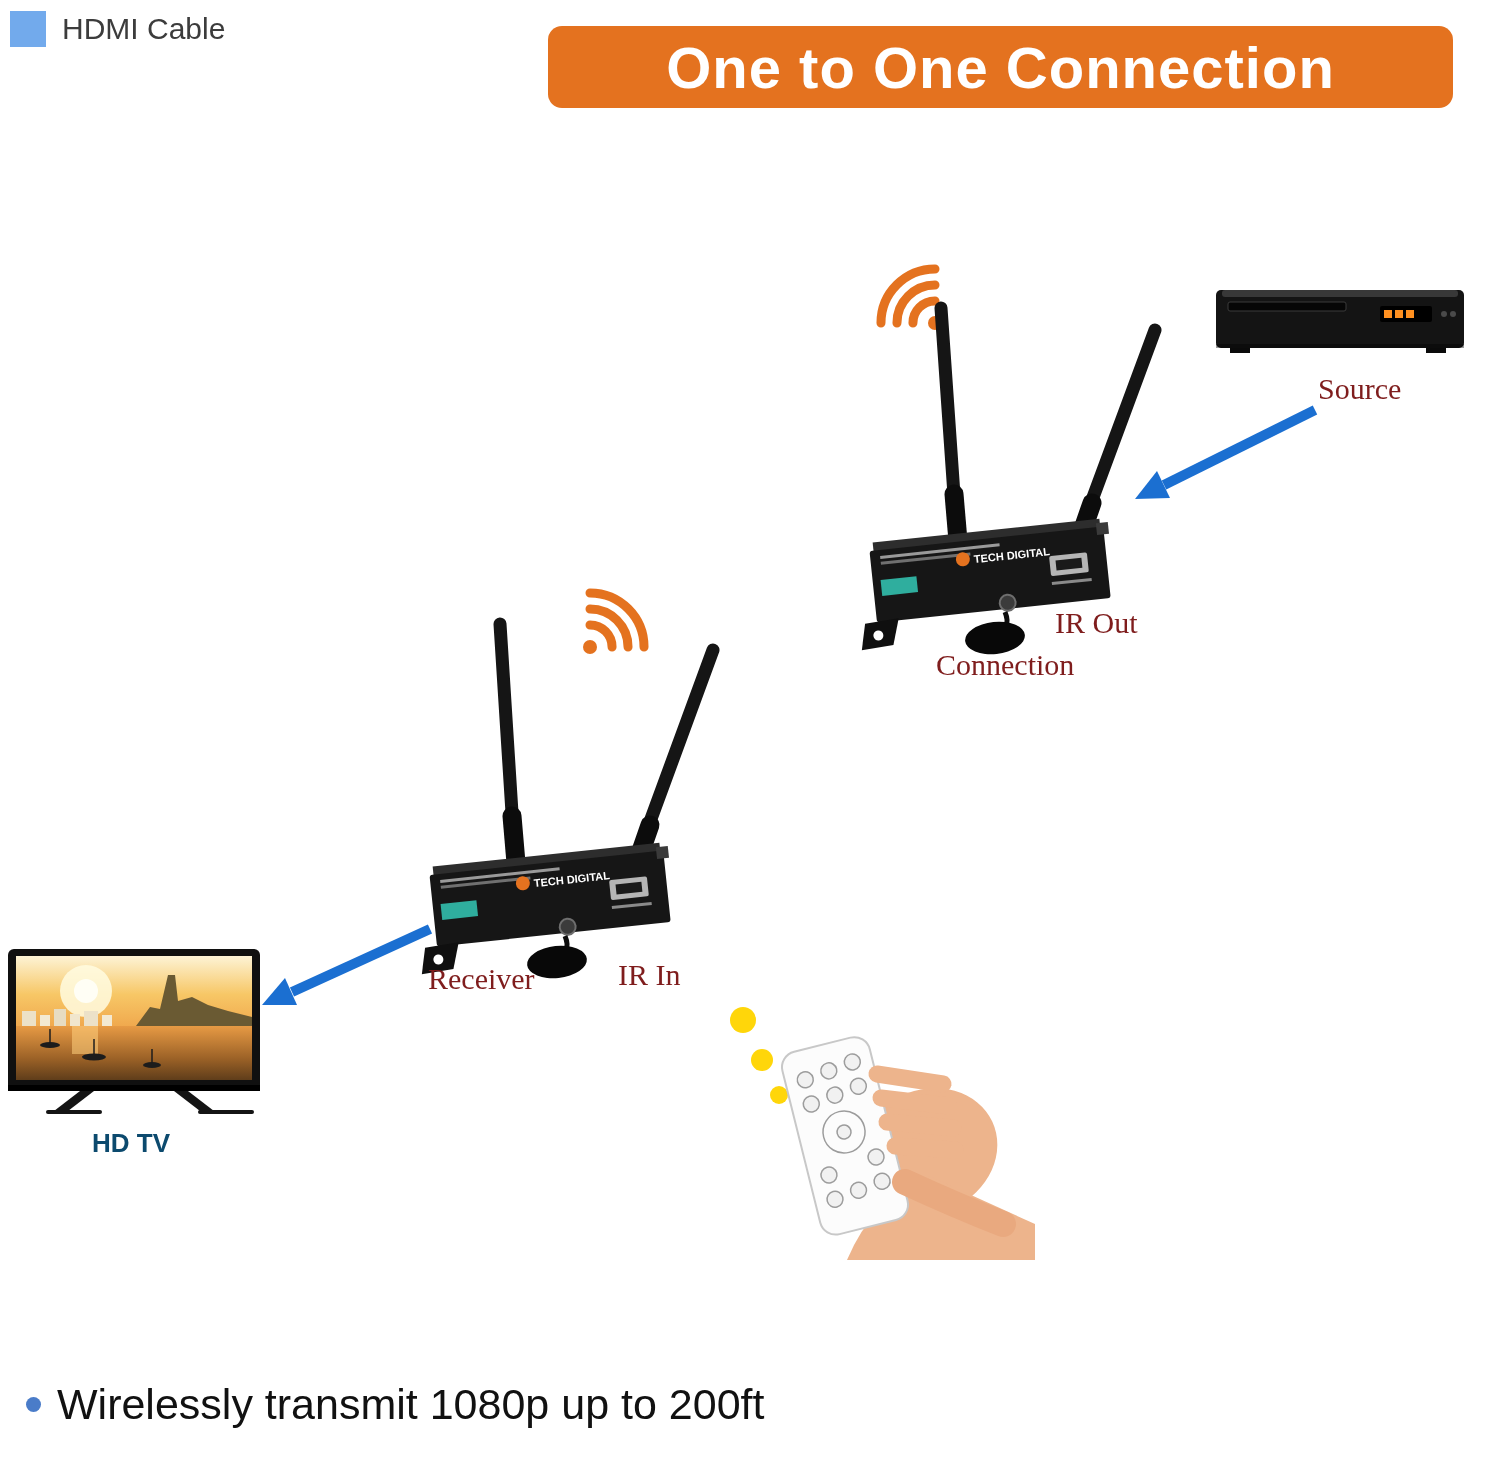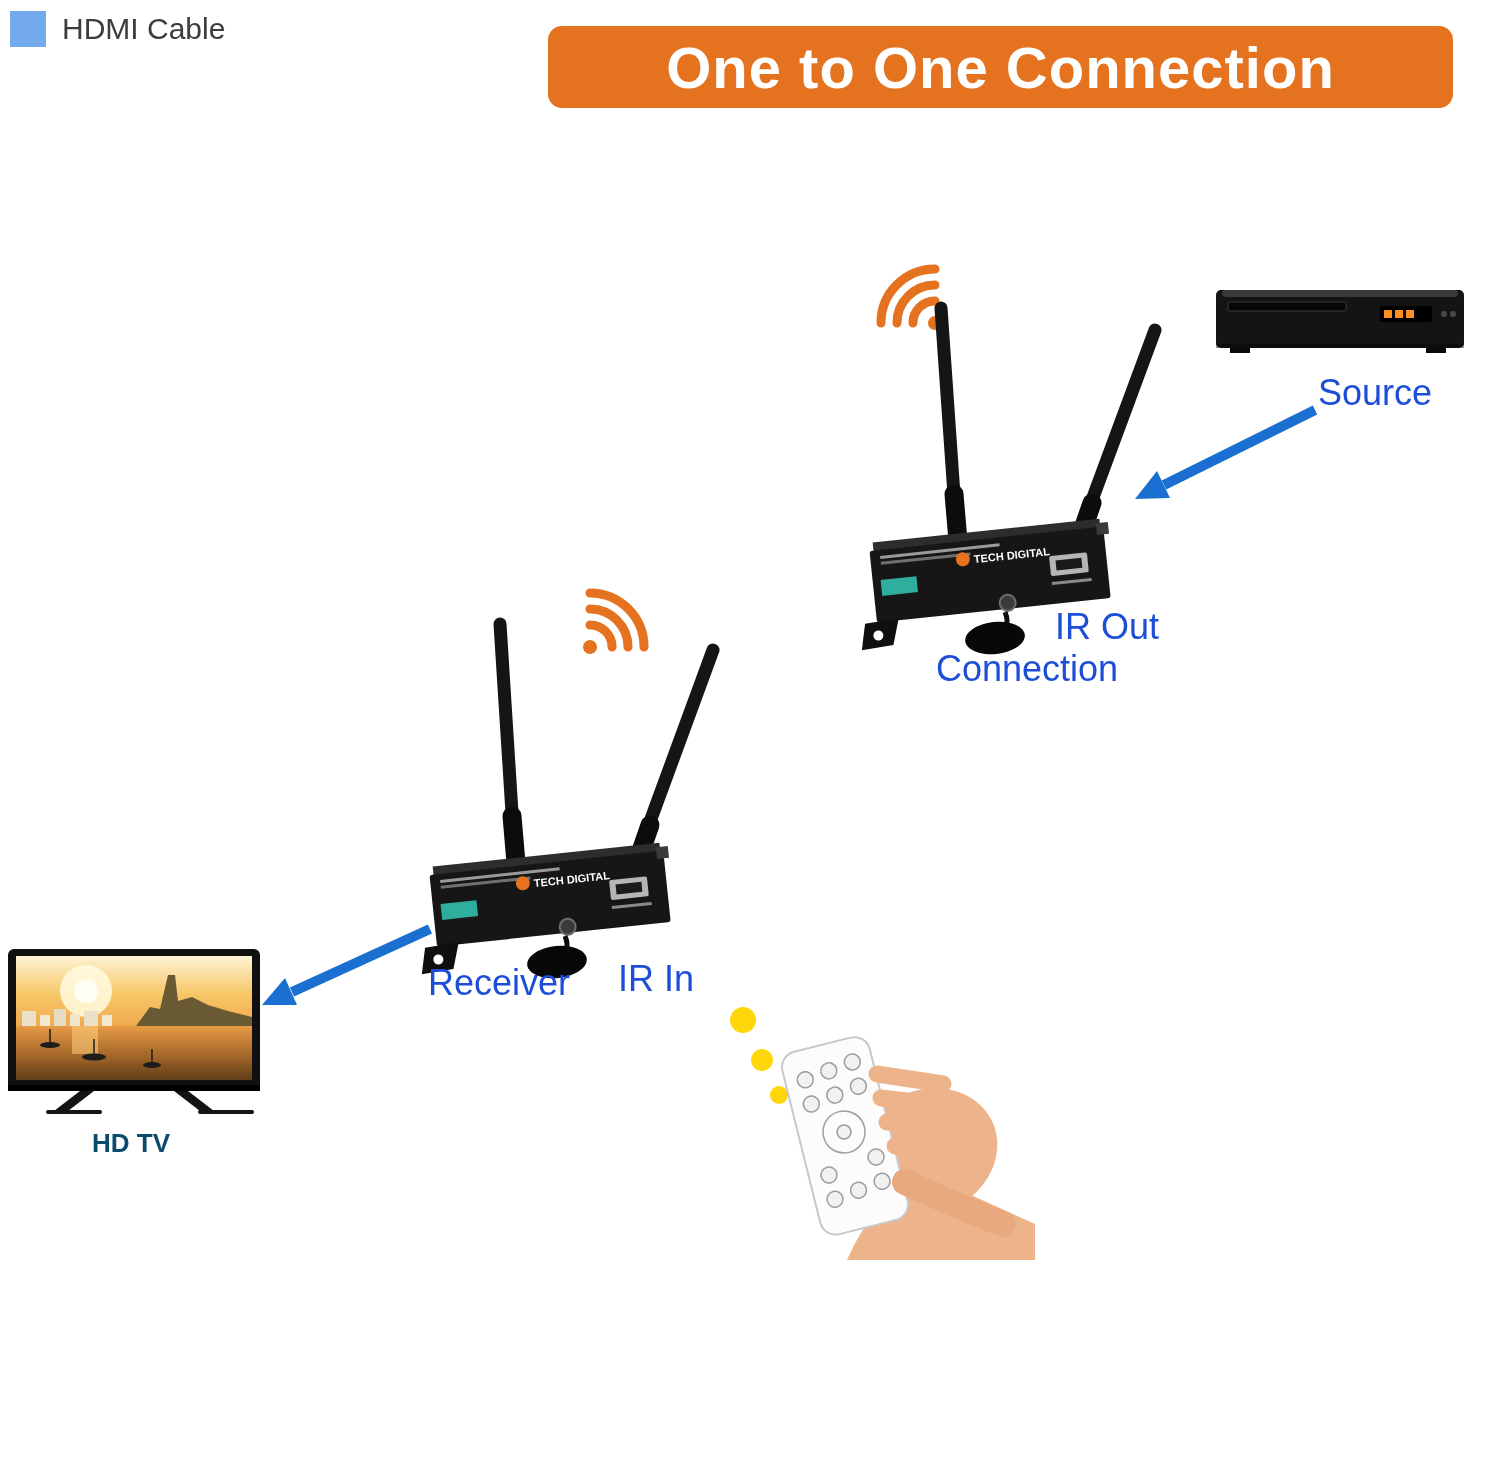--- a/index.html
+++ b/index.html
@@ -17,21 +17,21 @@
   .legend-label{font-size:30px;color:#3c3c3c;}
   
   .banner{
     left:548px;top:26px;width:905px;height:82px;background:#e4721f;
     border-radius:14px;display:flex;align-items:center;justify-content:center;
   }
   .banner-title{color:#ffffff;font-size:58px;font-weight:bold;letter-spacing:1px;}
   
   .distance{left:618px;top:408px;font-size:80px;color:#b5b5b5;}
   
-  .fig-label{font-size:36px;color:#1d4ed8;}
+  .fig-label{font-size:30px;color:#7f1d1d;font-family:Liberation Serif, serif;}
   .tv-label{font-size:26px;font-weight:600;color:#0c4a6e;}
   .ir-repeating-label{font-size:44px;color:#111111;}
   
   .footer{left:26px;top:1380px;display:flex;align-items:center;gap:16px;}
   .footer-dot{width:15px;height:15px;border-radius:50%;background:#4a7cc9;flex:0 0 auto;}
   .footer-text{font-size:43px;color:#111111;}
 </style>
 </head>
 <body>
 
@@ -235,14 +235,18 @@
     </g>
     <g stroke="#edb48c" stroke-width="17" stroke-linecap="round" fill="none">
       <path d="M 238 84 L 172 74"></path>
       <path d="M 244 106 L 176 98"></path>
       <path d="M 248 128 L 182 122"></path>
       <path d="M 250 150 L 190 146"></path>
     </g>
     <path d="M 298 224 Q 252 206 200 182" stroke="#e9a97f" stroke-width="26" stroke-linecap="round" fill="none"></path>
   </svg>
 
+  <div class="abs footer">
+    <span class="footer-dot"></span>
+    <span class="footer-text">Wirelessly transmit 1080p up to 200ft</span>
+  </div>
 
 </div>
 
 </body></html>

